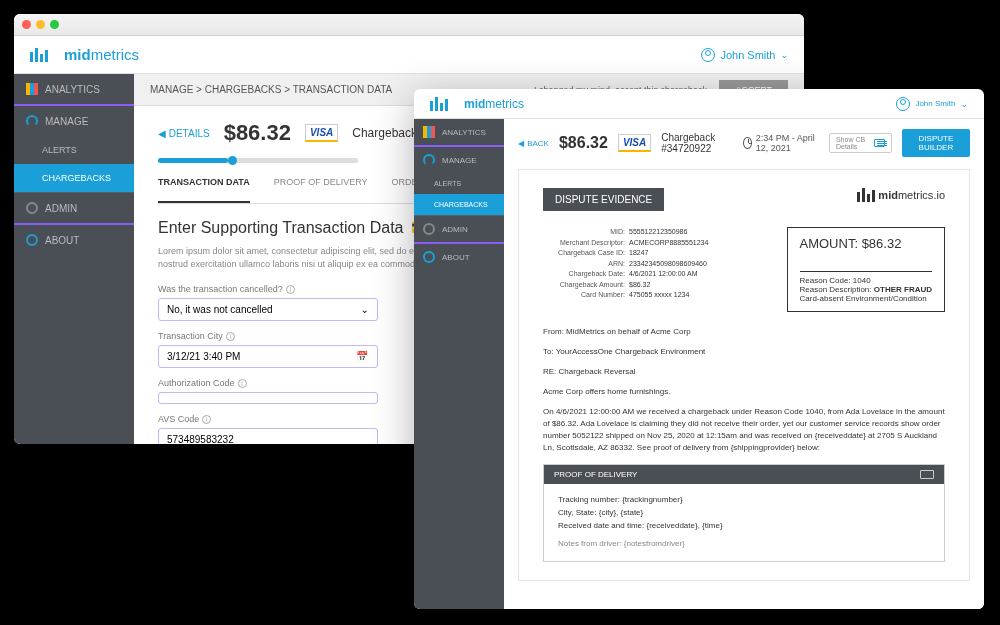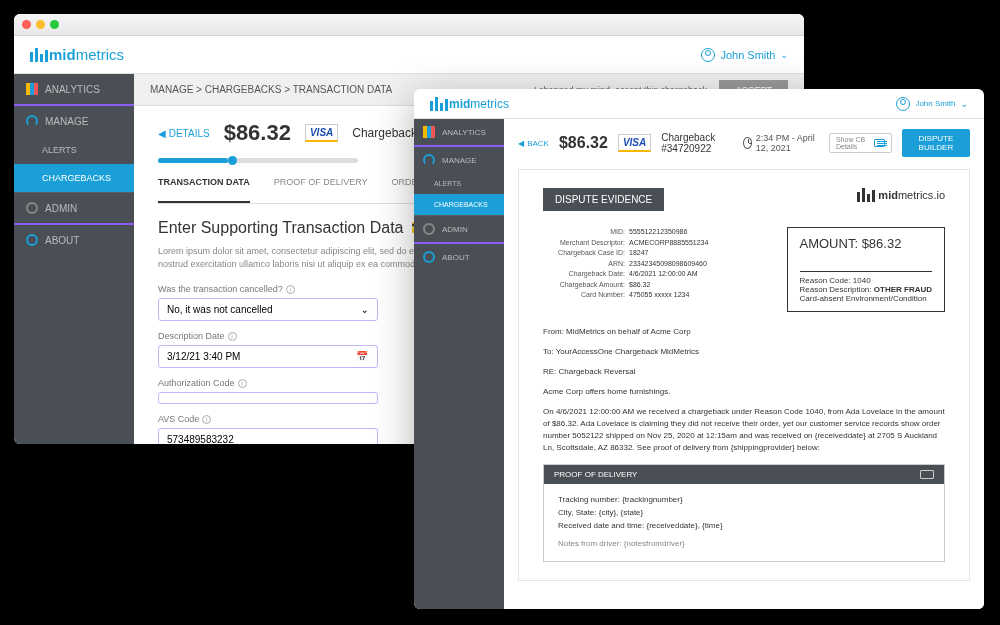--- a/index.html
+++ b/index.html
@@ -4,21 +4,21 @@
 <style>
 *{box-sizing:border-box;margin:0;padding:0;font-family:-apple-system,BlinkMacSystemFont,"Segoe UI",Arial,sans-serif}
 body{background:#000;width:1000px;height:625px;position:relative;overflow:hidden}
 .window{position:absolute;background:#fff;border-radius:6px;box-shadow:0 10px 40px rgba(0,0,0,.3);overflow:hidden}
 .w1{left:14px;top:14px;width:790px;height:430px}
 .w2{left:414px;top:89px;width:570px;height:520px}
 .titlebar{height:22px;background:linear-gradient(#f5f5f5,#e8e8e8);border-bottom:1px solid #d0d0d0;display:flex;align-items:center;padding:0 8px;gap:5px}
 .dot{width:9px;height:9px;border-radius:50%}
 .dot.r{background:#ff5f56}.dot.y{background:#ffbd2e}.dot.g{background:#27c93f}
 .topbar{height:38px;display:flex;align-items:center;justify-content:space-between;padding:0 16px;border-bottom:1px solid #e0e0e0}
-.logo{display:flex;align-items:center;gap:1px;font-size:15px;color:#1a9fd8;font-weight:500}
+.logo{display:flex;align-items:center;gap:16px;font-size:15px;color:#1a9fd8;font-weight:500}
 .logo-bars{display:flex;gap:2px;align-items:flex-end}
 .logo-bars span{width:3px;background:#1a9fd8}
 .logo-bars span:nth-child(1){height:10px}
 .logo-bars span:nth-child(2){height:14px}
 .logo-bars span:nth-child(3){height:8px}
 .logo-bars span:nth-child(4){height:12px}
 .logo-txt b{font-weight:700}
 .user{display:flex;align-items:center;gap:5px;color:#1a9fd8;font-size:11px}
 .user-ic{width:14px;height:14px;border:1.5px solid #1a9fd8;border-radius:50%;position:relative}
 .user-ic::before{content:"";position:absolute;width:4px;height:4px;border:1px solid #1a9fd8;border-radius:50%;top:1px;left:3px}
@@ -168,21 +168,21 @@
         <div class="lorem">Lorem ipsum dolor sit amet, consectetur adipiscing elit, sed do eiusmod tempor incididunt ut labore et dolore magna aliqua. Ut enim ad minim veniam, quis nostrud exercitation ullamco laboris nisi ut aliquip ex ea commodo consequat.</div>
         <div class="field-label">
             <span>Was the transaction cancelled?</span>
             <span class="info-ic">i</span>
           </div>
         <div class="inp">
             <span>No, it was not cancelled</span>
             <span>⌄</span>
           </div>
         <div class="field-label">
-            <span>Description Date</span>
+            <span>Transaction City</span>
             <span class="info-ic">i</span>
           </div>
         <div class="inp">
             <span>3/12/21 3:40 PM</span>
             <span>📅</span>
           </div>
         <div class="field-label">
             <span>Authorization Code</span>
             <span class="info-ic">i</span>
           </div>
@@ -285,21 +285,21 @@
             </div>
             <div class="amount-box">
               <div class="amt"><span>AMOUNT:</span> <span>$86.32</span></div>
               <div>Reason Code: 1040</div>
               <div><span>Reason Description:</span> <b>OTHER FRAUD</b></div>
               <div>Card-absent Environment/Condition</div>
             </div>
           </div>
           <div class="letter-body">
             <p>From: MidMetrics on behalf of Acme Corp</p>
-            <p>To: YourAccessOne Chargeback MidMetrics</p>
+            <p>To: YourAccessOne Chargeback Environment</p>
             <p>RE: Chargeback Reversal</p>
             <p>Acme Corp offers home furnishings.</p>
             <p>On 4/6/2021 12:00:00 AM we received a chargeback under Reason Code 1040, from Ada Lovelace in the amount of $86.32. Ada Lovelace is claiming they did not receive their order, yet our customer service records show order number 5052122 shipped on Nov 25, 2020 at 12:15am and was received on {receiveddate} at 2705 S Auckland Ln, Scottsdale, AZ 86332. See proof of delivery from {shippingprovider} below:</p>
           </div>
           <div class="pod">
             <div class="pod-head">
                 <span>PROOF OF DELIVERY</span>
                 <span class="truck"></span>
               </div>
             <div class="pod-body">

